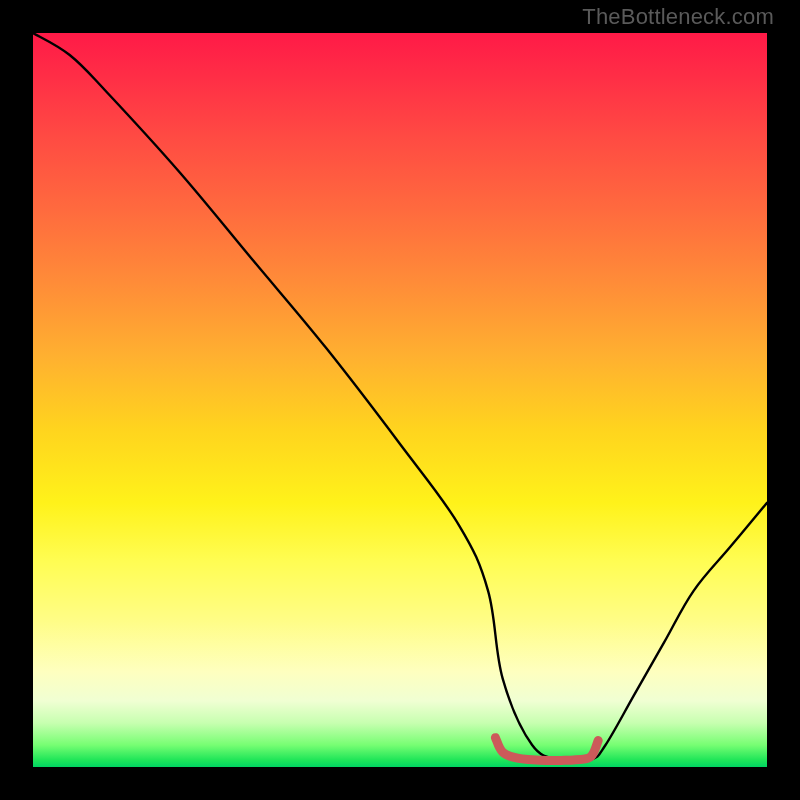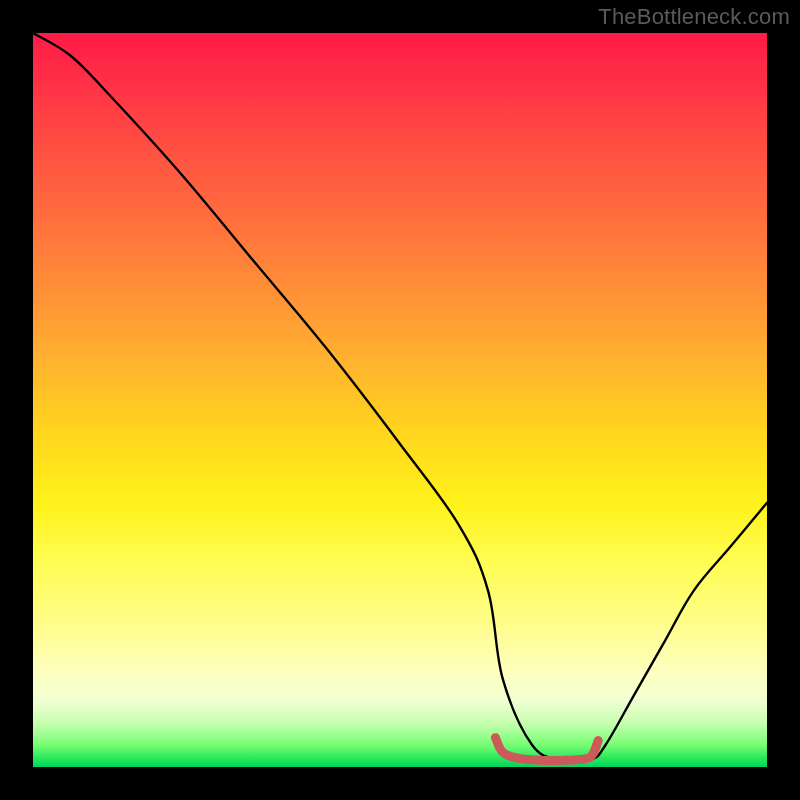--- a/index.html
+++ b/index.html
@@ -7,21 +7,21 @@
     width: 800px;
     height: 800px;
     background: #000;
     position: relative;
     font-family: Arial, Helvetica, sans-serif;
     overflow: hidden;
   }
   .watermark {
     position: absolute;
     top: 4px;
-    right: 10px;
+    right: 26px;
     color: #5a5a5a;
     font-size: 22px;
     font-weight: 500;
     letter-spacing: 0.2px;
     z-index: 10;
   }
   .plot-area {
     position: absolute;
     left: 33px;
     top: 33px;

